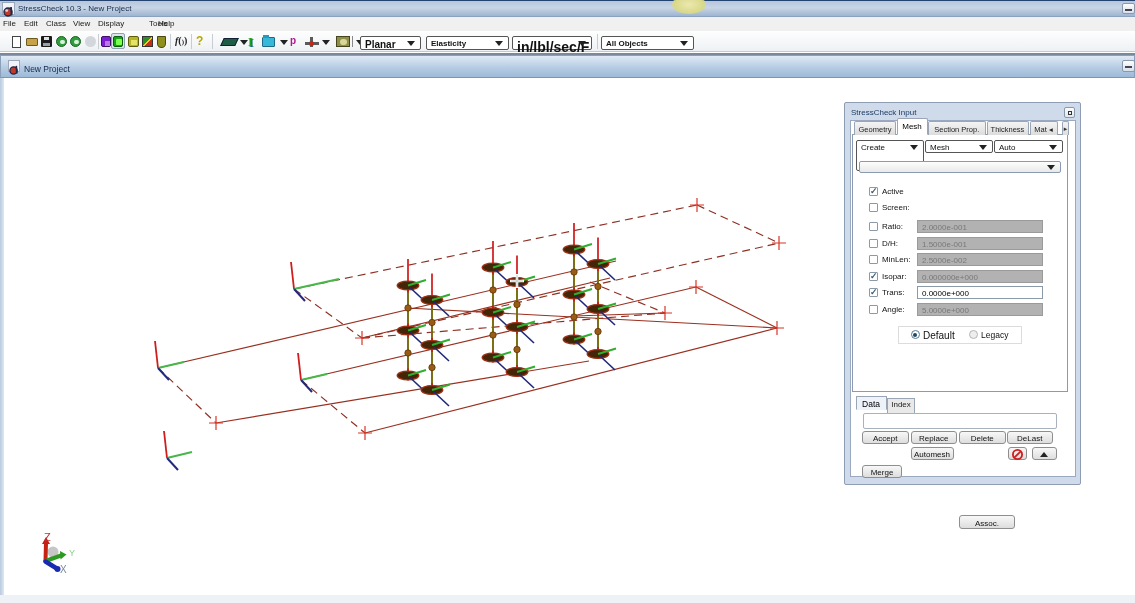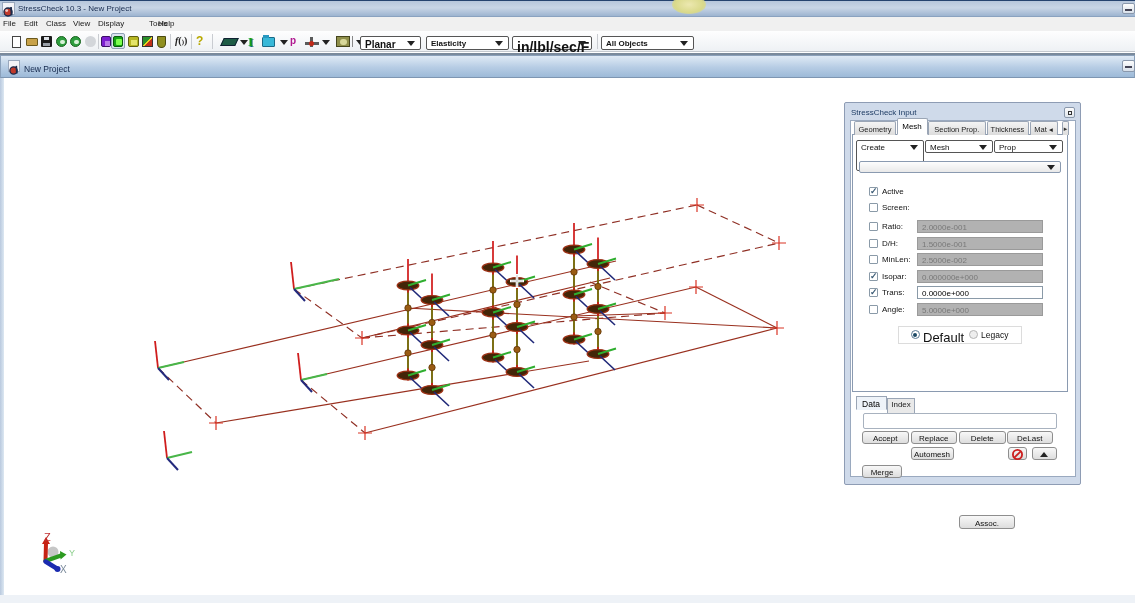--- a/index.html
+++ b/index.html
@@ -276,21 +276,21 @@
 <div class="abs" style="left:896.5px;top:117.5px;width:31px;height:17.5px;background:#fff;border:1px solid #9aa5b5;border-bottom:1px solid #fff;border-radius:2px 2px 0 0;font-size:8px;color:#000;text-align:center;padding-top:3.5px;">Mesh</div>
 <div style="position:absolute;left:856px;top:139.5px;width:67.5px;height:31px;background:#fff;border:1px solid #555;border-radius:2px;">
     <span style="position:absolute;left:4px;top:2px;font-size:8px;color:#111;">Create</span>
     <span style="position:absolute;right:5px;top:4px;width:0;height:0;border-left:4px solid transparent;border-right:4px solid transparent;border-top:5px solid #222;"></span>
   </div>
 <div style="position:absolute;left:925px;top:139.5px;width:67.5px;height:13.5px;background:#fff;border:1px solid #555;border-radius:2px;">
     <span style="position:absolute;left:4px;top:2px;font-size:8px;color:#111;">Mesh</span>
     <span style="position:absolute;right:5px;top:4px;width:0;height:0;border-left:4px solid transparent;border-right:4px solid transparent;border-top:5px solid #222;"></span>
   </div>
 <div style="position:absolute;left:994px;top:139.5px;width:69px;height:13.5px;background:#fff;border:1px solid #555;border-radius:2px;">
-    <span style="position:absolute;left:4px;top:2px;font-size:8px;color:#111;">Prop</span>
+    <span style="position:absolute;left:4px;top:2px;font-size:8px;color:#111;">Auto</span>
     <span style="position:absolute;right:5px;top:4px;width:0;height:0;border-left:4px solid transparent;border-right:4px solid transparent;border-top:5px solid #222;"></span>
   </div>
 <div class="abs" style="left:859px;top:160.5px;width:201.5px;height:12.5px;background:linear-gradient(#fdfdfd,#e9e9e9);border:1px solid #8a9ab0;border-radius:2px;">
     <span style="position:absolute;right:5px;top:3px;width:0;height:0;border-left:4px solid transparent;border-right:4px solid transparent;border-top:5px solid #222;"></span>
   </div>
 <div class="cbrow" style="top:186.5px;">
     <div class="cb">✓</div>
     <div class="cblab">Active</div>
   </div>
 <div class="cbrow" style="top:203px;">
@@ -324,21 +324,21 @@
   </div>
 <div class="cbrow" style="top:304.5px;">
     <div class="cb"></div>
     <div class="cblab">Angle:</div>
     <div class="fld fgray">5.0000e+000</div>
   </div>
 <div class="abs" style="left:898px;top:325.5px;width:124px;height:18px;background:#fff;border:1px solid #dcdcdc;"></div>
 <div class="abs" style="left:910.5px;top:330px;width:9px;height:9px;border-radius:50%;background:#fff;border:1px solid #5a7a94;">
     <div style="position:absolute;left:1.5px;top:1.5px;width:4px;height:4px;border-radius:50%;background:#1d4a66;"></div>
   </div>
-<div class="abs" style="left:923px;top:330px;font-size:13px;color:#111;">Default</div>
+<div class="abs" style="left:923px;top:330px;font-size:10px;color:#111;">Default</div>
 <div class="abs" style="left:969px;top:330px;width:9px;height:9px;border-radius:50%;background:#eee;border:1px solid #b5b5b5;"></div>
 <div class="abs" style="left:981px;top:330px;font-size:8.5px;color:#111;">Legacy</div>
 <div class="abs" style="left:887px;top:397.5px;width:28px;height:27px;background:#e9e9e9;border:1px solid #9aa5b5;font-size:8px;color:#222;text-align:center;padding-top:1.5px;">Index</div>
 <div class="abs" style="left:855.5px;top:396px;width:31px;height:14px;background:#eef3f9;border:1px solid #9aa5b5;border-bottom:1px solid #eef3f9;font-size:8.5px;color:#000;text-align:center;padding-top:2px;">Data</div>
 <div class="abs" style="left:863px;top:413px;width:194px;height:15.5px;background:#fff;border:1px solid #a8b2bf;border-radius:2px;"></div>
 <div class="btn" style="left:862px;top:430.5px;width:46.5px;">Accept</div>
 <div class="btn" style="left:910.5px;top:430.5px;width:46.5px;">Replace</div>
 <div class="btn" style="left:959px;top:430.5px;width:46.5px;">Delete</div>
 <div class="btn" style="left:1006.5px;top:430.5px;width:46.5px;">DeLast</div>
 <div class="btn" style="left:862px;top:446.5px;width:40px;margin-top:18px;">Merge</div>

